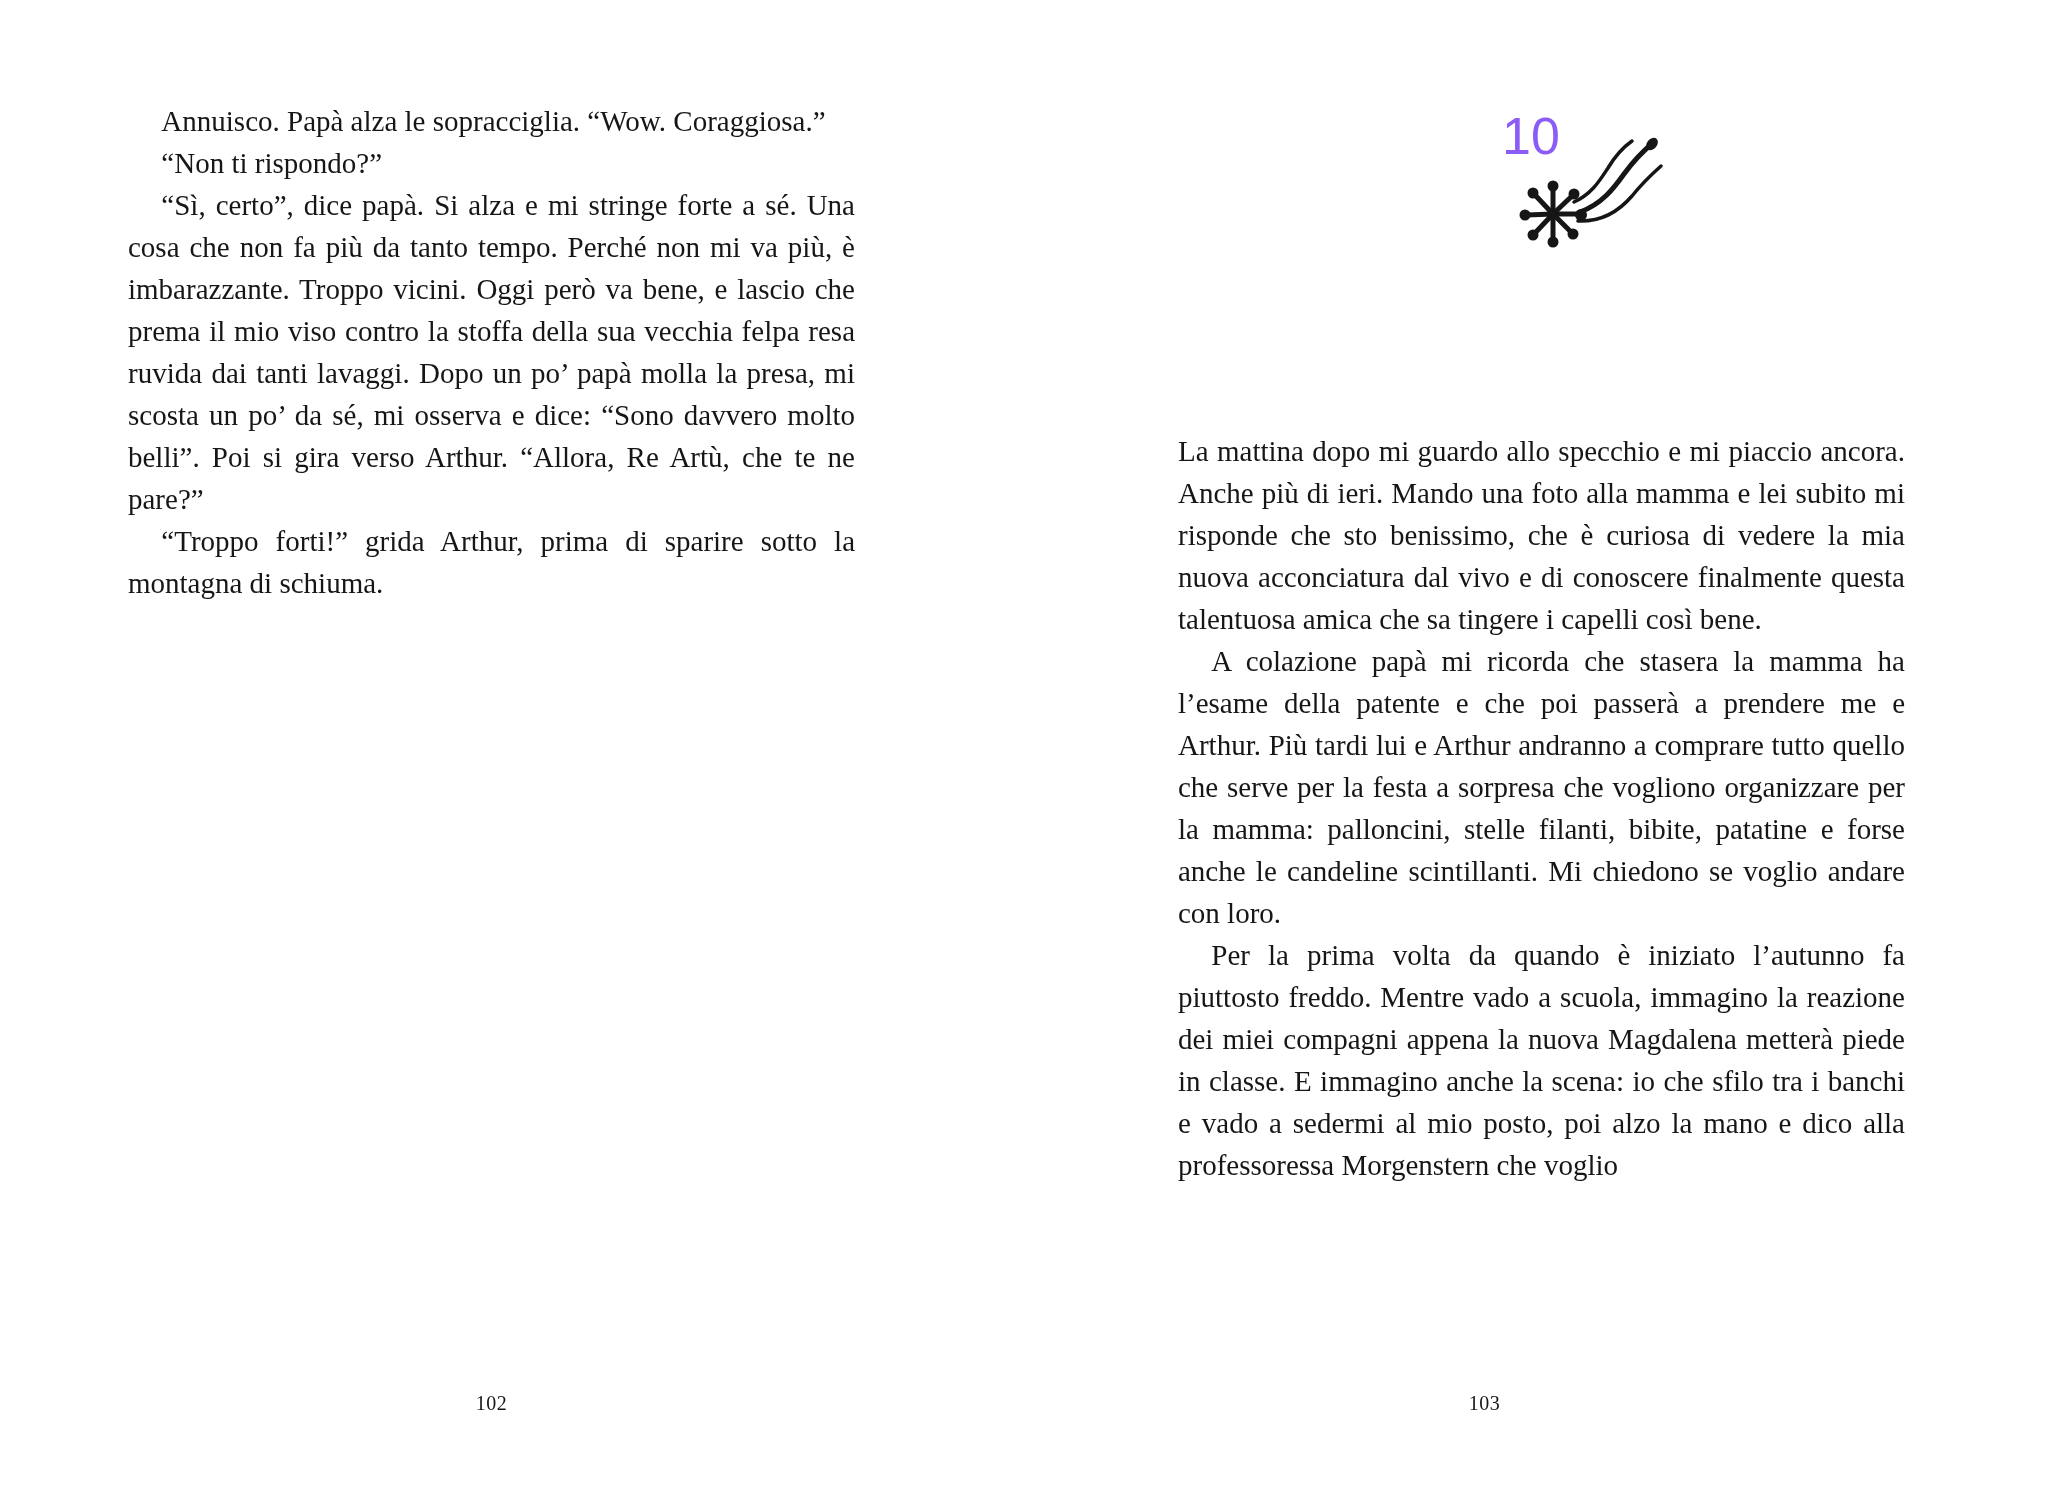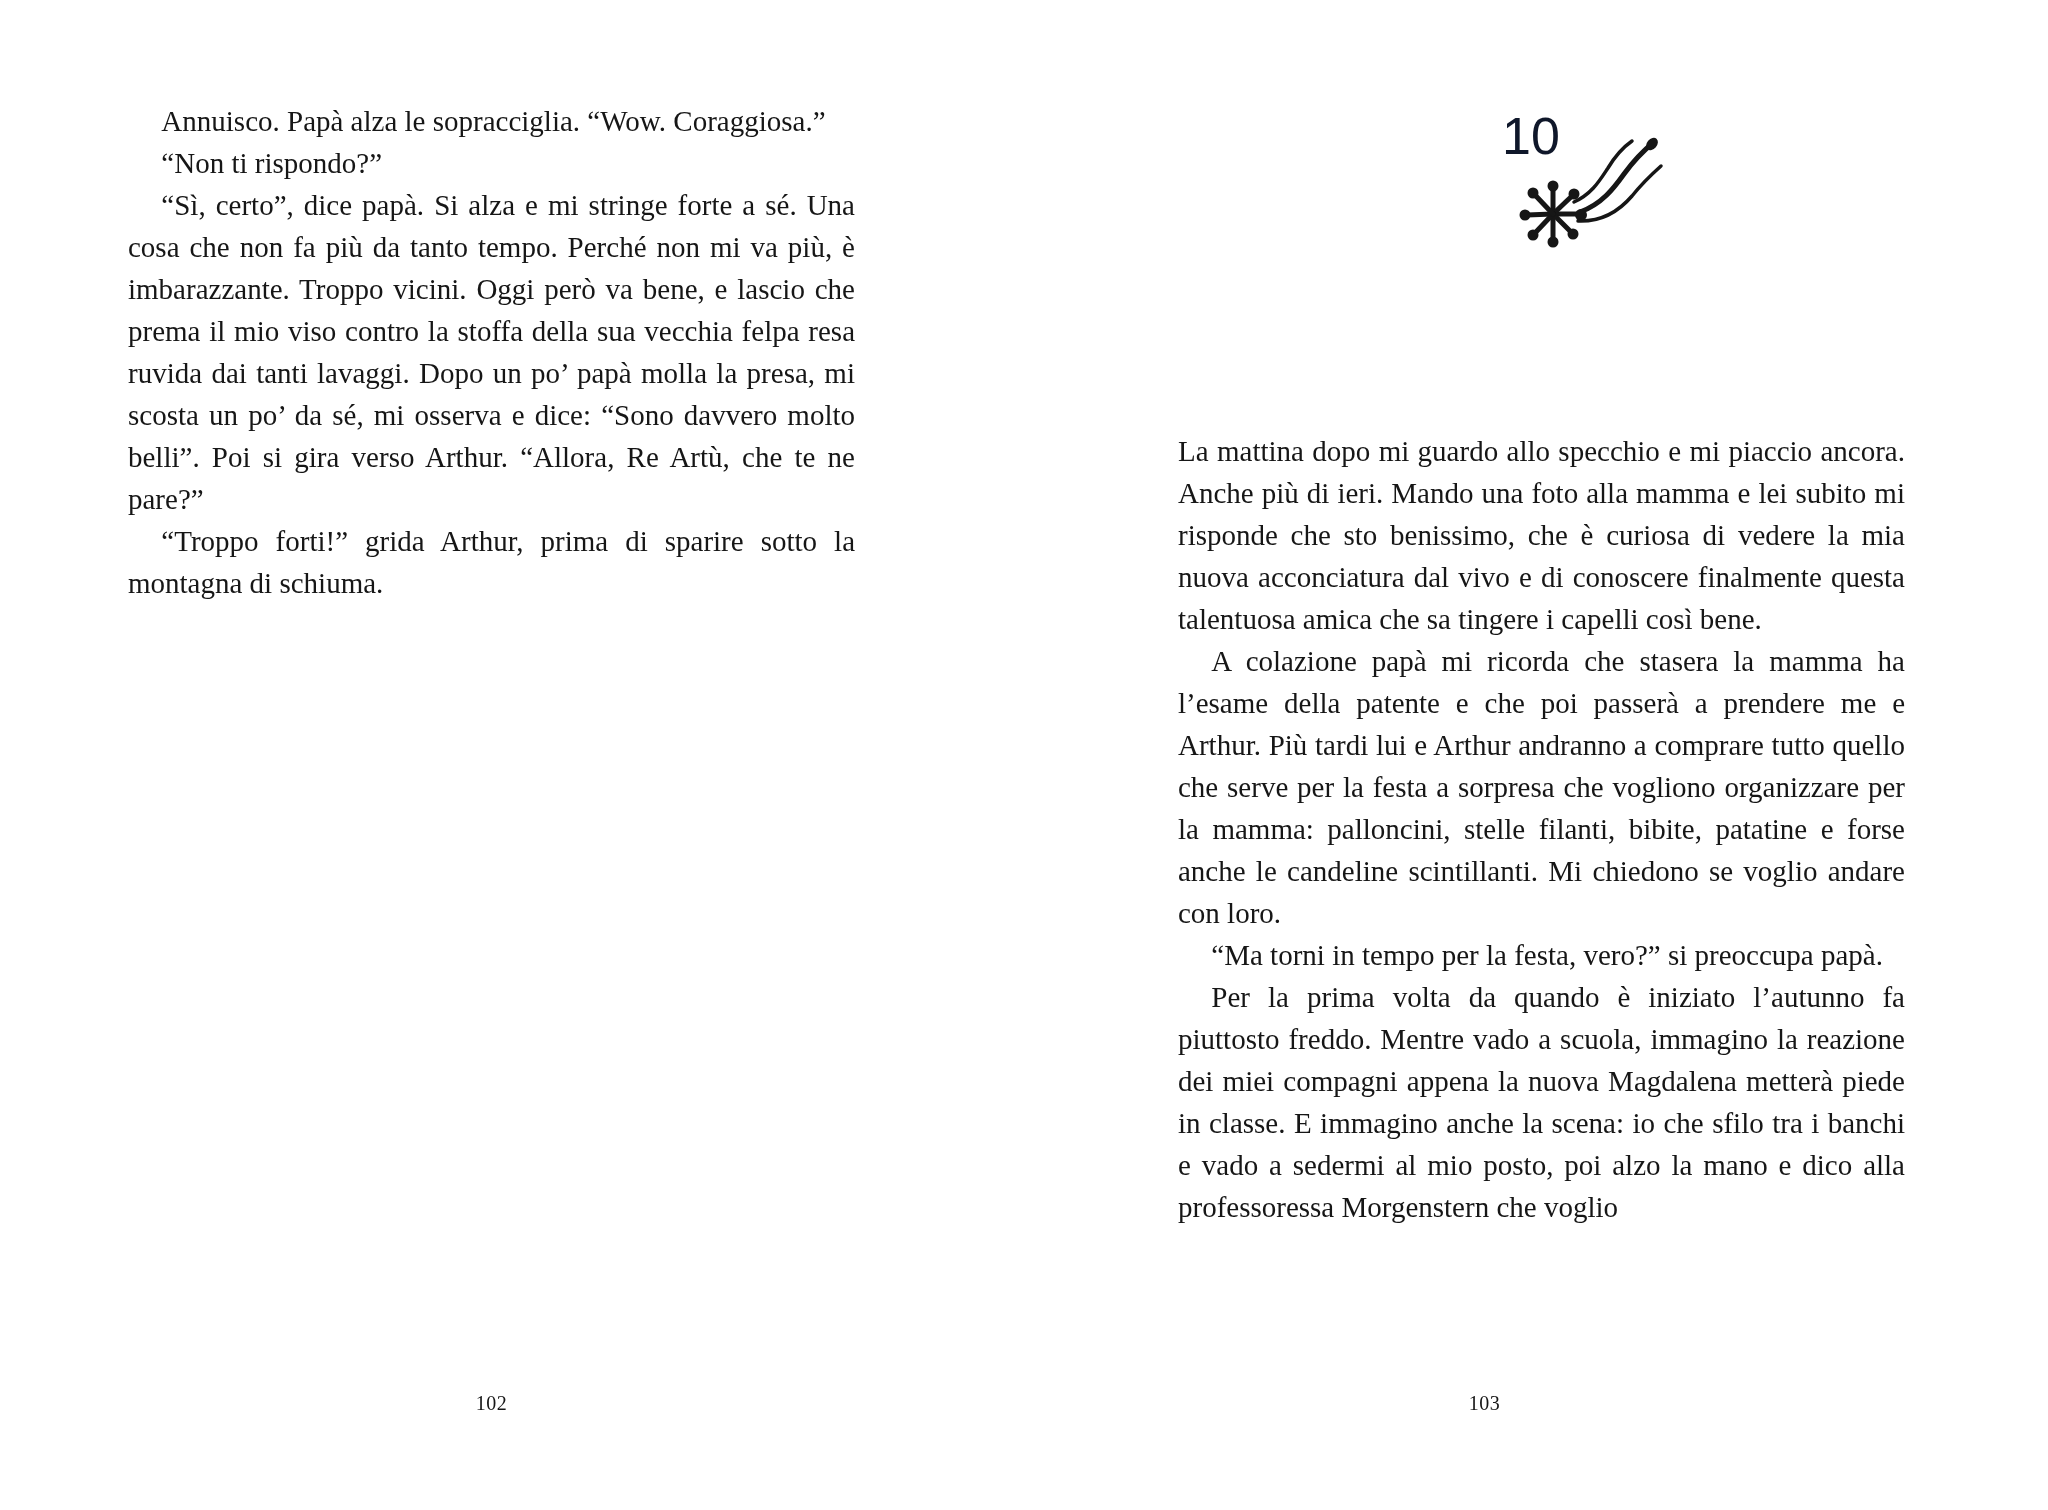--- a/index.html
+++ b/index.html
@@ -40,21 +40,21 @@
   }
   .folio-left  { left: 128px; }
   .folio-right { left: 1121px; }
   .chapter-num {
     position: absolute;
     left: 1502px;
     top: 110px;
     font-family: "Liberation Sans", sans-serif;
     font-size: 52px;
     line-height: 52px;
-    color: #0f172a;
+    color: #8b5cf6;
   }
   .doodle {
     position: absolute;
     left: 1500px;
     top: 126px;
     width: 175px;
     height: 145px;
   }
 </style>
 </head>
@@ -102,19 +102,18 @@
         <path d="M74,76 C92,68 100,54 108,42 C114,32 122,22 132,15" stroke-width="3.5"></path>
         <path d="M80,86 C102,78 114,62 124,48 C132,37 143,25 154,16" stroke-width="5"></path>
         <path d="M78,95 C102,96 120,84 132,70 C140,60 152,48 161,40" stroke-width="3.5"></path>
       </g>
       <ellipse cx="152" cy="18" rx="5" ry="7" transform="rotate(40 152 18)" fill="#161616"></ellipse>
     </svg>
 
     <div class="text-block col-right">
       <p class="para">La mattina dopo mi guardo allo specchio e mi piaccio ancora. Anche più di ieri. Mando una foto alla mamma e lei subito mi risponde che sto benissimo, che è curiosa di vedere la mia nuova acconciatura dal vivo e di conoscere finalmente questa talentuosa amica che sa tingere i capelli così bene.</p>
       <p class="para indent">A colazione papà mi ricorda che stasera la mamma ha l’esame della patente e che poi passerà a prendere me e Arthur. Più tardi lui e Arthur andranno a comprare tutto quello che serve per la festa a sorpresa che vogliono organizzare per la mamma: palloncini, stelle filanti, bibite, patatine e forse anche le candeline scintillanti. Mi chiedono se voglio andare con loro.</p>
-      <p class="para indent">“Ma torni in tempo per la festa, vero?” si preoccupa papà.</p>
       <p class="para indent">Per la prima volta da quando è iniziato l’autunno fa piuttosto freddo. Mentre vado a scuola, immagino la reazione dei miei compagni appena la nuova Magdalena metterà piede in classe. E immagino anche la scena: io che sfilo tra i banchi e vado a sedermi al mio posto, poi alzo la mano e dico alla professoressa Morgenstern che voglio</p>
     </div>
     <div class="folio folio-right">103</div>
   </section>
 
 </div>
 
 </body></html>

